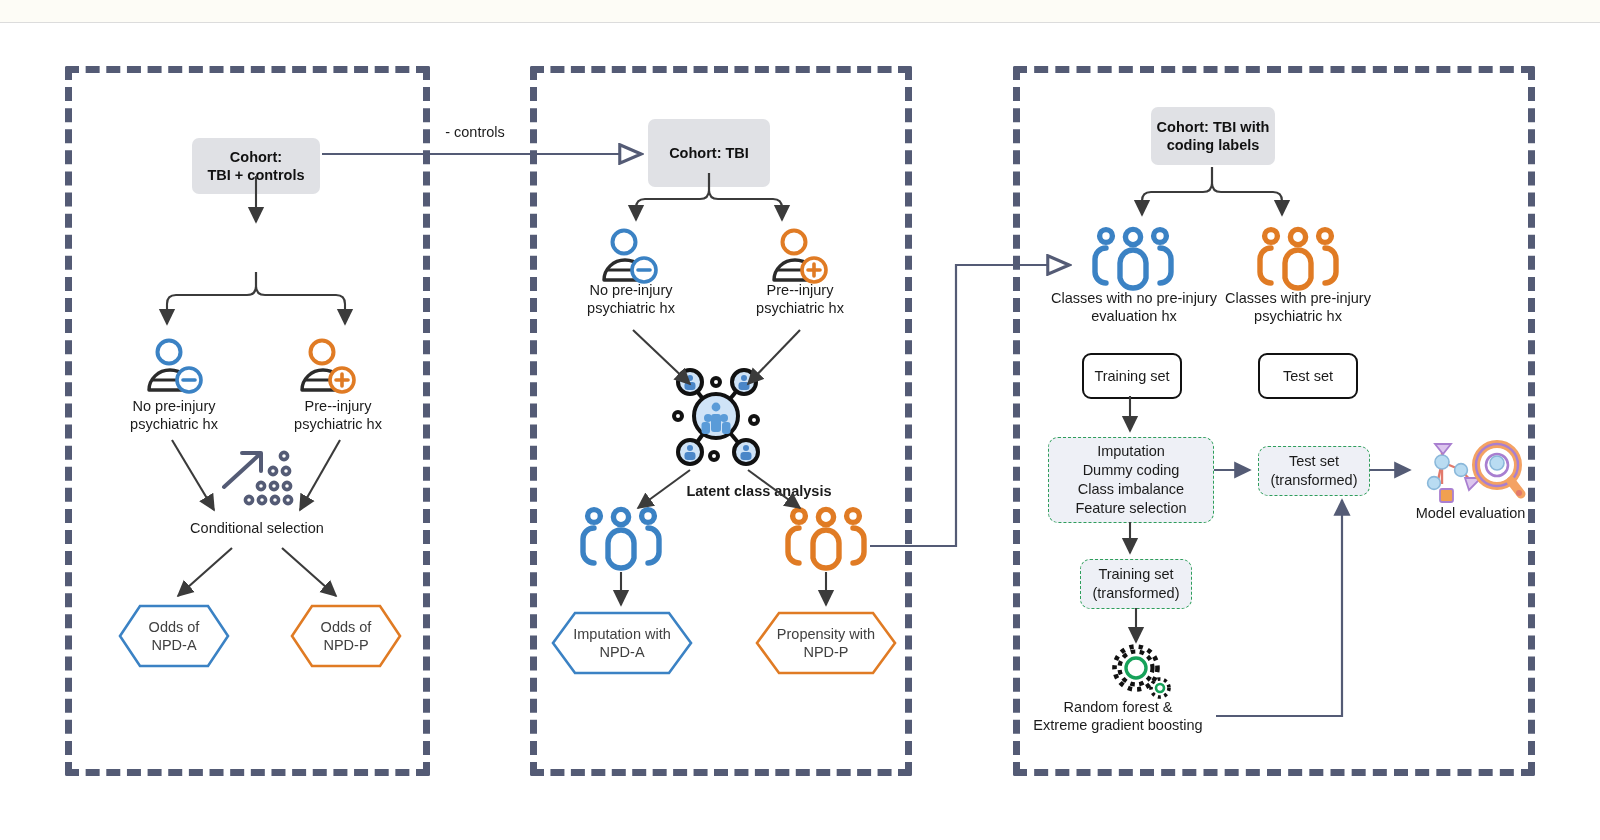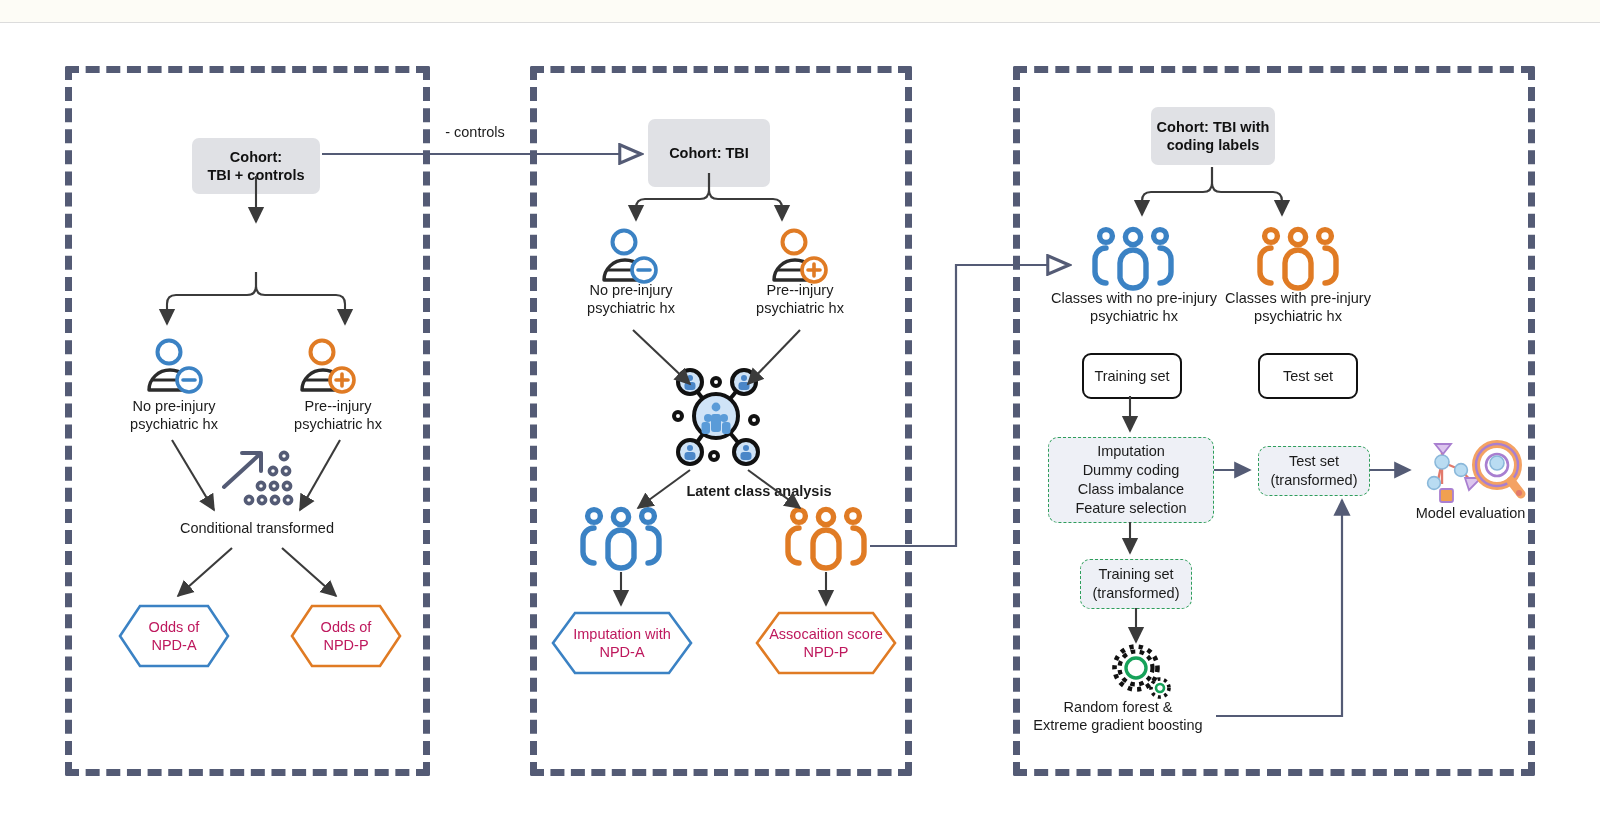--- a/index.html
+++ b/index.html
@@ -32,21 +32,21 @@
   
   .greenbox{position:absolute;background:#eef0f6;border:1.6px dashed #2e9e5b;border-radius:10px;
             display:flex;align-items:center;justify-content:center;text-align:center;
             font-size:14.5px;color:#1b1b1b;line-height:1.3;white-space:pre-line;}
 
   
   .hexwrap{position:absolute;}
   .hexwrap svg{display:block;}
   .hextext{position:absolute;left:0;top:0;width:100%;height:100%;
            display:flex;align-items:center;justify-content:center;text-align:center;
-           font-size:14.5px;line-height:1.25;color:#be185d;white-space:pre-line;}
+           font-size:14.5px;line-height:1.25;color:#404040;white-space:pre-line;}
 
   .iconbox{position:absolute;}
   .iconbox svg{display:block;}
   svg{overflow:visible;}
 </style>
 </head>
 <body>
 
 <div id="canvas">
 
@@ -99,21 +99,21 @@
           <circle cx="56" cy="39" r="3.6"></circle>
           <circle cx="69" cy="39" r="3.6"></circle>
         <circle cx="31" cy="53" r="3.6"></circle>
           <circle cx="44" cy="53" r="3.6"></circle>
           <circle cx="57" cy="53" r="3.6"></circle>
           <circle cx="70" cy="53" r="3.6"></circle>
       </g>
     </svg>
   </div>
 
-  <div class="t lbl" style="left:172px;top:520px;width:170px;">Conditional transformed</div>
+  <div class="t lbl" style="left:172px;top:520px;width:170px;">Conditional selection</div>
 
   <div class="hexwrap" style="left:118px;top:604px;">
     <svg width="112" height="64" viewBox="0 0 112 64">
       <polygon points="22,2 90,2 110,32 90,62 22,62 2,32" fill="#fff" stroke="#3b82c4" stroke-width="2.6"></polygon>
     </svg>
     <div class="hextext">Odds of
 NPD-A</div>
   </div>
   <div class="hexwrap" style="left:290px;top:604px;">
     <svg width="112" height="64" viewBox="0 0 112 64">
@@ -223,41 +223,41 @@
     <svg width="142" height="64" viewBox="0 0 142 64">
       <polygon points="24,2 118,2 140,32 118,62 24,62 2,32" fill="#fff" stroke="#3b82c4" stroke-width="2.6"></polygon>
     </svg>
     <div class="hextext">Imputation with
 NPD-A</div>
   </div>
   <div class="hexwrap" style="left:755px;top:611px;">
     <svg width="142" height="64" viewBox="0 0 142 64">
       <polygon points="24,2 118,2 140,32 118,62 24,62 2,32" fill="#fff" stroke="#e07b24" stroke-width="2.6"></polygon>
     </svg>
-    <div class="hextext">Assocaition score
+    <div class="hextext">Propensity with
 NPD-P</div>
   </div>
 
   <div class="cohort" style="left:1151px;top:107px;width:124px;height:58px;">Cohort: TBI with
 coding labels</div>
 
   <div class="iconbox" style="left:1090px;top:226px;">
     <svg width="86" height="64" viewBox="0 0 86 64">
       <g fill="none" stroke="#3b82c4" stroke-width="5.4" stroke-linecap="round">
         <circle cx="16" cy="10" r="6.4"></circle>
         <path d="M16 22 a11 11 0 0 0 -11 11 v13 a11 11 0 0 0 11 11"></path>
         <circle cx="70" cy="10" r="6.4"></circle>
         <path d="M70 22 a11 11 0 0 1 11 11 v13 a11 11 0 0 1 -11 11"></path>
         <circle cx="43" cy="11" r="7.6"></circle>
         <path d="M43 24 a13 13 0 0 0 -13 13 v15 a13 13 0 0 0 13 10 a13 13 0 0 0 13 -10 v-15 a13 13 0 0 0 -13 -13 z"></path>
       </g>
     </svg>
   </div>
   <div class="t lbl" style="left:1036px;top:290px;width:196px;">Classes with no pre-injury
-psychiatric hx</div>
+evaluation hx</div>
 
   <div class="iconbox" style="left:1255px;top:226px;">
     <svg width="86" height="64" viewBox="0 0 86 64">
       <g fill="none" stroke="#e07b24" stroke-width="5.4" stroke-linecap="round">
         <circle cx="16" cy="10" r="6.4"></circle>
         <path d="M16 22 a11 11 0 0 0 -11 11 v13 a11 11 0 0 0 11 11"></path>
         <circle cx="70" cy="10" r="6.4"></circle>
         <path d="M70 22 a11 11 0 0 1 11 11 v13 a11 11 0 0 1 -11 11"></path>
         <circle cx="43" cy="11" r="7.6"></circle>
         <path d="M43 24 a13 13 0 0 0 -13 13 v15 a13 13 0 0 0 13 10 a13 13 0 0 0 13 -10 v-15 a13 13 0 0 0 -13 -13 z"></path>

